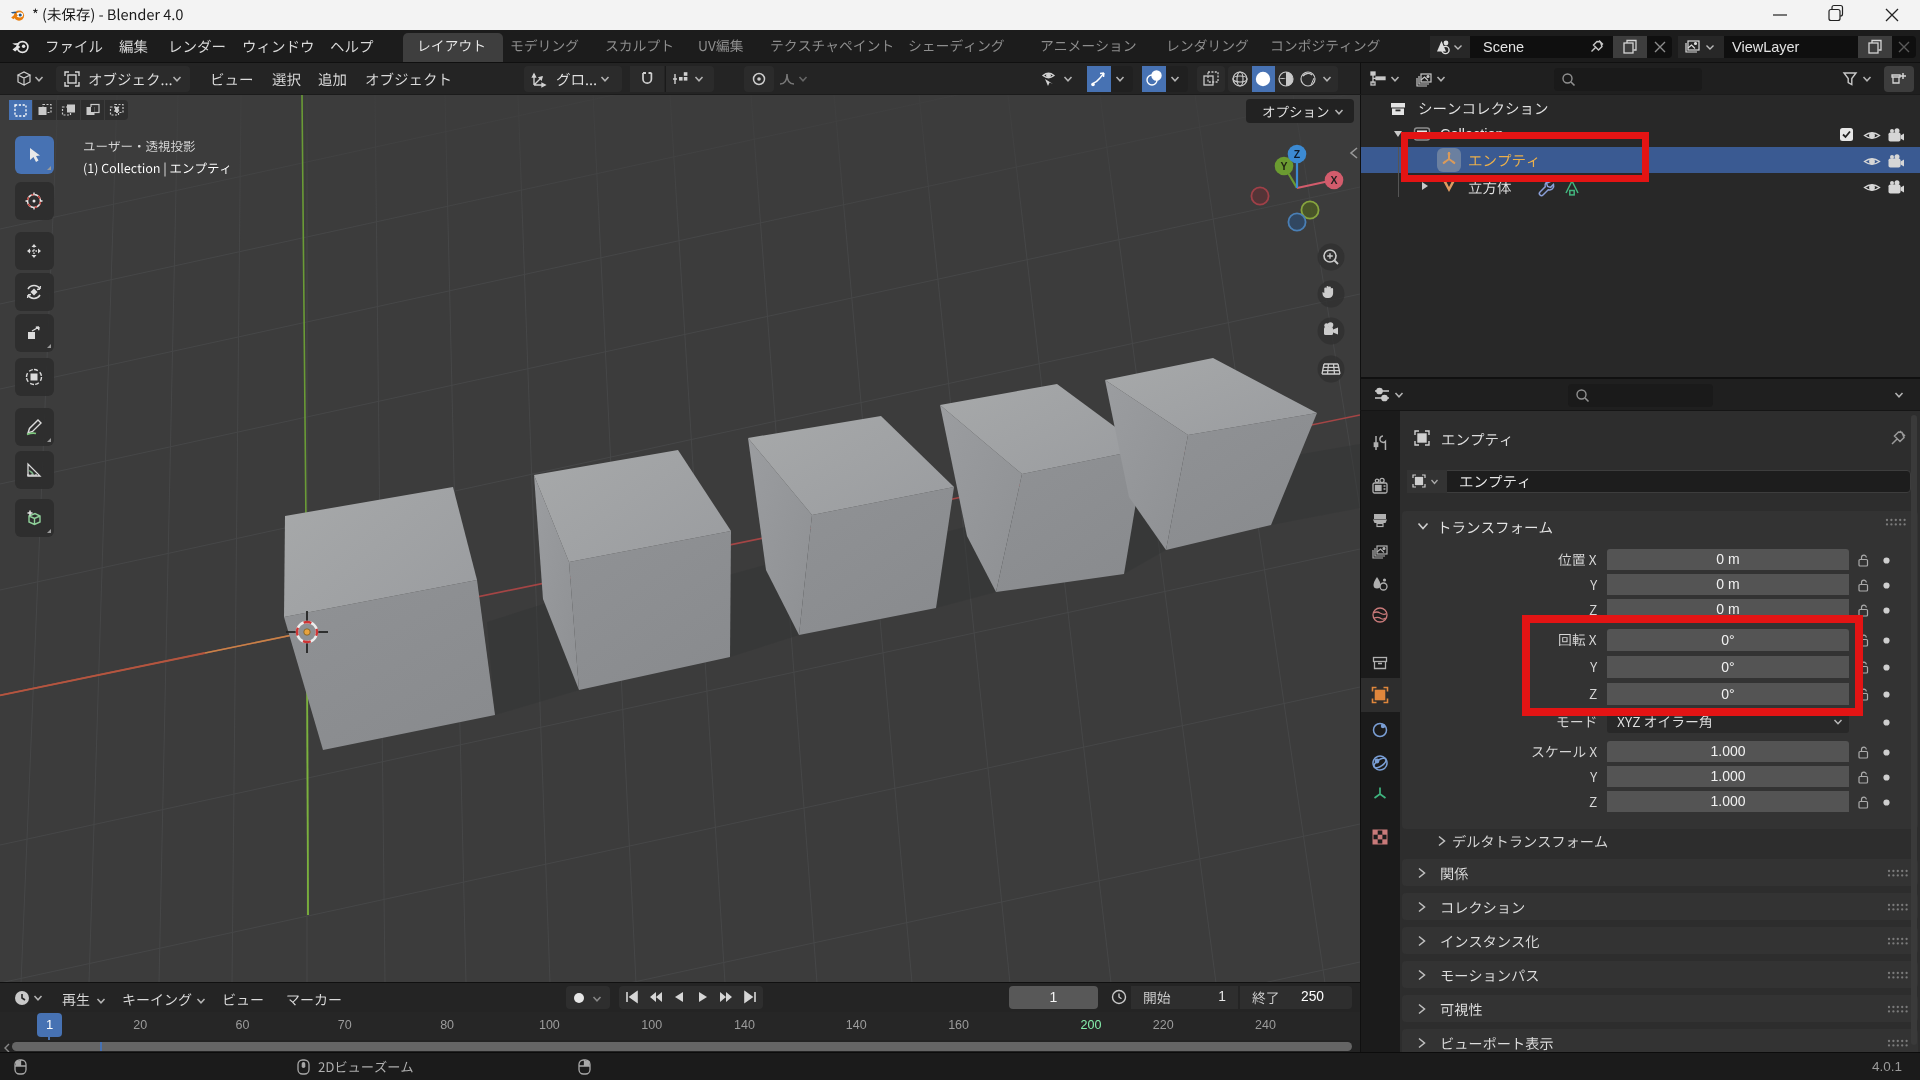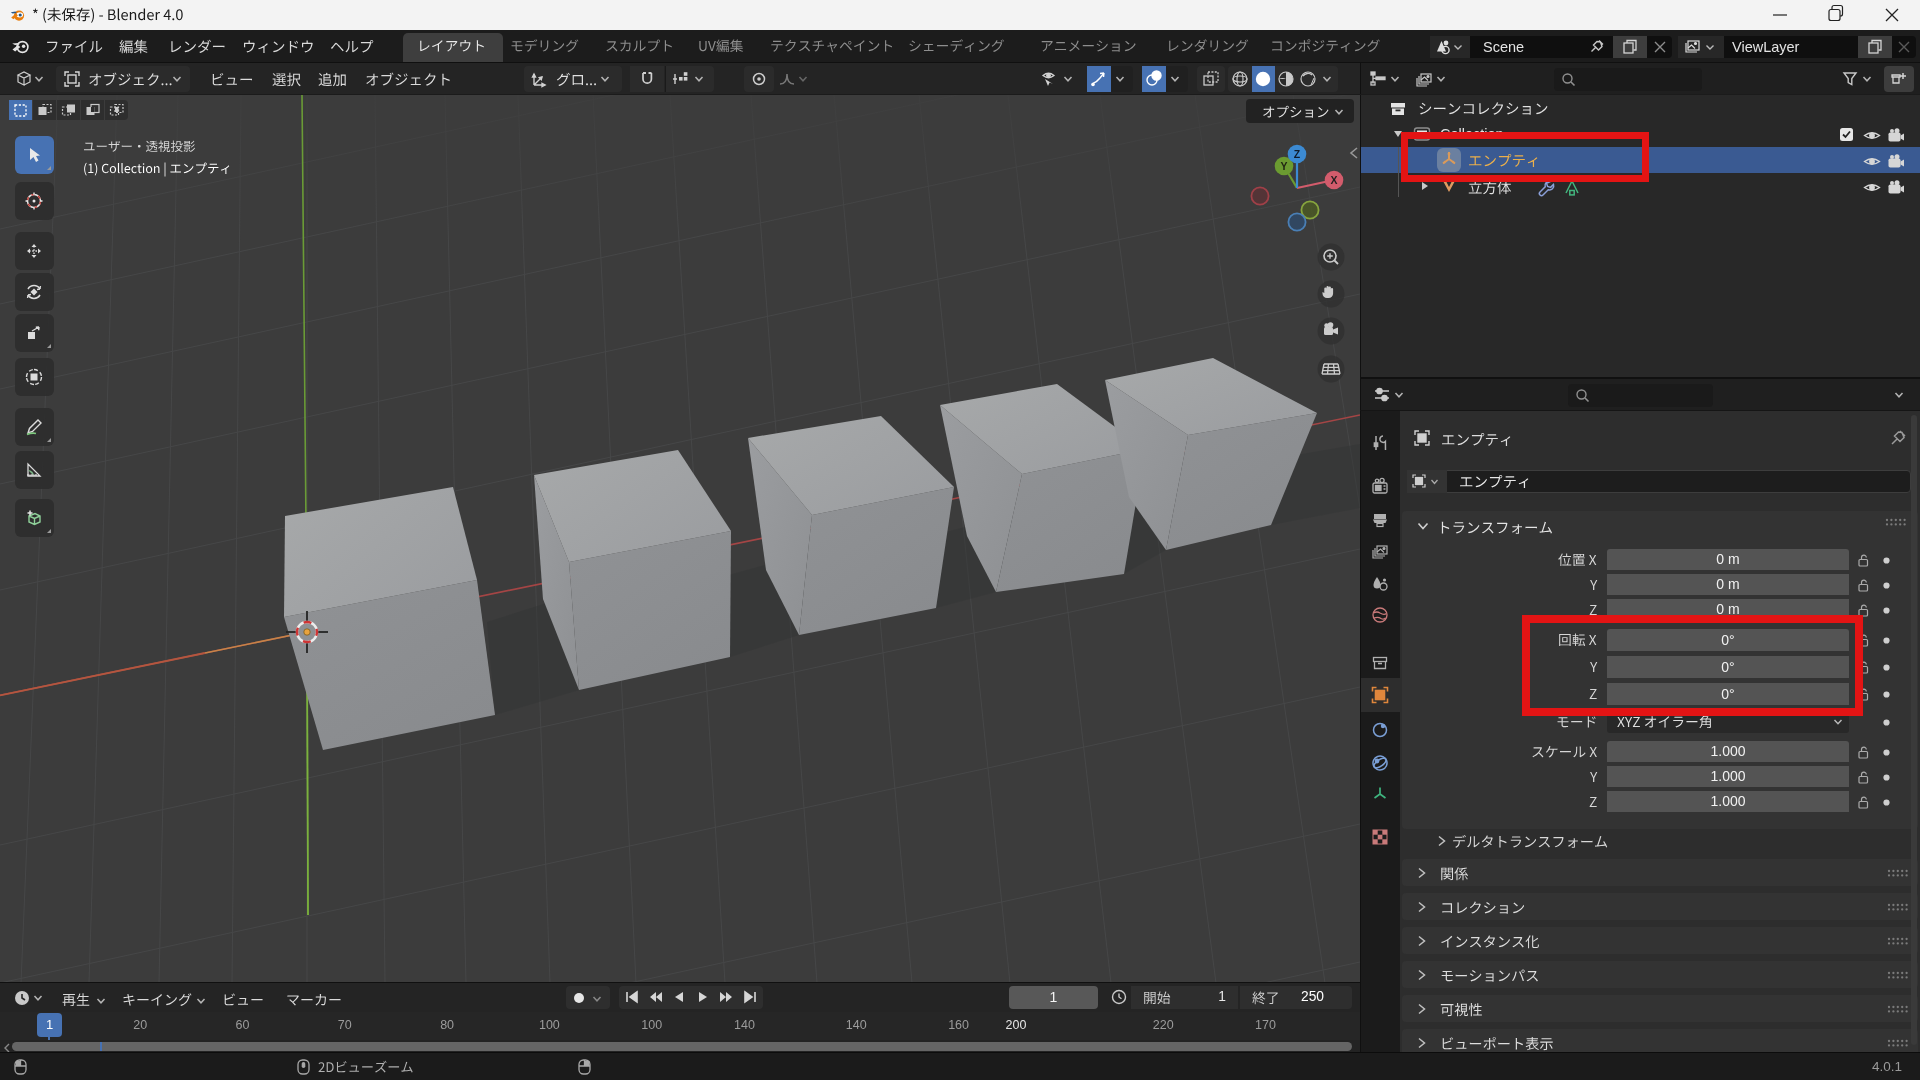--- a/index.html
+++ b/index.html
@@ -1204,23 +1204,23 @@
     <div style="position:absolute;left:0px;top:1012px;width:1360px;height:28px;background:#262626;"></div>
     <div style="position:absolute;left:120.185px;top:1019px;width:40px;text-align:center;font:400 12.5px 'Liberation Sans', sans-serif;color:#9b9b9b;white-space:pre;line-height:1">20</div>
     <div style="position:absolute;left:222.485px;top:1019px;width:40px;text-align:center;font:400 12.5px 'Liberation Sans', sans-serif;color:#9b9b9b;white-space:pre;line-height:1">60</div>
     <div style="position:absolute;left:324.785px;top:1019px;width:40px;text-align:center;font:400 12.5px 'Liberation Sans', sans-serif;color:#9b9b9b;white-space:pre;line-height:1">70</div>
     <div style="position:absolute;left:427.08500000000004px;top:1019px;width:40px;text-align:center;font:400 12.5px 'Liberation Sans', sans-serif;color:#9b9b9b;white-space:pre;line-height:1">80</div>
     <div style="position:absolute;left:529.385px;top:1019px;width:40px;text-align:center;font:400 12.5px 'Liberation Sans', sans-serif;color:#9b9b9b;white-space:pre;line-height:1">100</div>
     <div style="position:absolute;left:631.6850000000001px;top:1019px;width:40px;text-align:center;font:400 12.5px 'Liberation Sans', sans-serif;color:#9b9b9b;white-space:pre;line-height:1">100</div>
     <div style="position:absolute;left:733.985px;top:1019px;width:40px;text-align:left;font:400 12.5px 'Liberation Sans', sans-serif;color:#9b9b9b;white-space:pre;line-height:1">140</div>
     <div style="position:absolute;left:836.2850000000001px;top:1019px;width:40px;text-align:center;font:400 12.5px 'Liberation Sans', sans-serif;color:#9b9b9b;white-space:pre;line-height:1">140</div>
     <div style="position:absolute;left:938.585px;top:1019px;width:40px;text-align:center;font:400 12.5px 'Liberation Sans', sans-serif;color:#9b9b9b;white-space:pre;line-height:1">160</div>
-    <div style="position:absolute;left:996px;top:1019px;width:40px;text-align:center;font:400 12.5px 'Liberation Sans', sans-serif;color:#e5e5e5;white-space:pre;line-height:1">200</div>
+    <div style="position:absolute;left:1071px;top:1019px;width:40px;text-align:center;font:400 12.5px 'Liberation Sans', sans-serif;color:#86efac;white-space:pre;line-height:1">200</div>
     <div style="position:absolute;left:1143.185px;top:1019px;width:40px;text-align:center;font:400 12.5px 'Liberation Sans', sans-serif;color:#9b9b9b;white-space:pre;line-height:1">220</div>
-    <div style="position:absolute;left:1245.4850000000001px;top:1019px;width:40px;text-align:center;font:400 12.5px 'Liberation Sans', sans-serif;color:#9b9b9b;white-space:pre;line-height:1">170</div>
+    <div style="position:absolute;left:1245.4850000000001px;top:1019px;width:40px;text-align:center;font:400 12.5px 'Liberation Sans', sans-serif;color:#9b9b9b;white-space:pre;line-height:1">240</div>
     <div style="position:absolute;left:37px;top:1013px;width:25px;height:24px;background:#4772b3;border-radius:4px;"></div>
     <div style="position:absolute;left:37px;top:1018px;width:25px;text-align:center;font:400 13px 'Liberation Sans', sans-serif;color:#fff;white-space:pre;line-height:1">1</div>
     <div style="position:absolute;left:48px;top:1037px;width:2px;height:4px;background:#4772b3;"></div>
     <div style="position:absolute;left:0px;top:1040px;width:1360px;height:13px;background:#232323;"></div>
     <div style="position:absolute;left:12px;top:1042px;width:1340px;height:9px;background:#656565;border-radius:5px;"></div>
     <div style="position:absolute;left:100px;top:1042px;width:2px;height:9px;background:#4772b3;"></div>
     <svg style="position:absolute;left:2px;top:1042px;" width="10" height="12" viewBox="0 0 10 12">
       <path d="M7 2 L3 6 L7 10" stroke="#888" stroke-width="1.4" fill="none"></path>
     </svg>
     <div style="position:absolute;left:0px;top:1053px;width:1920px;height:27px;background:#1b1b1b;"></div>

